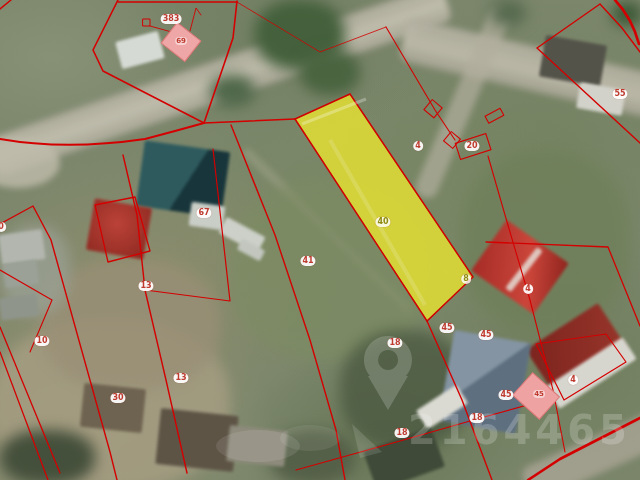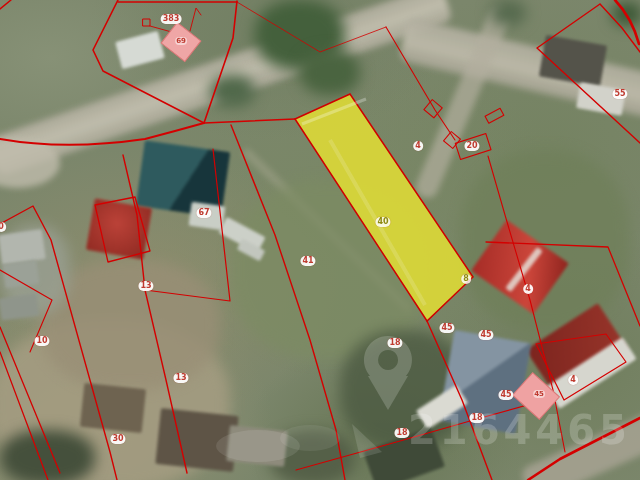--- a/index.html
+++ b/index.html
@@ -155,17 +155,17 @@
       <span class="badge " style="left: 146px; top: 286px;">13</span>
       <span class="badge " style="left: 528px; top: 289px;">4</span>
       <span class="badge " style="left: 42px; top: 297px; margin-top: 44px;">10</span>
       <span class="badge " style="left: 447px; top: 328px;">45</span>
       <span class="badge " style="left: 486px; top: 335px;">45</span>
       <span class="badge " style="left: 395px; top: 343px;">18</span>
       <span class="badge " style="left: 181px; top: 378px;">13</span>
       <span class="badge " style="left: 573px; top: 380px;">4</span>
       <span class="badge building" style="left: 539px; top: 394px;">45</span>
       <span class="badge " style="left: 506px; top: 395px;">45</span>
-      <span class="badge " style="left: 118px; top: 398px; margin-top: 41px;">30</span>
+      <span class="badge " style="left: 118px; top: 398px;">30</span>
       <span class="badge " style="left: 477px; top: 418px;">18</span>
       <span class="badge " style="left: 402px; top: 433px;">18</span>
     </div>
 </div>
 
 </body></html>

